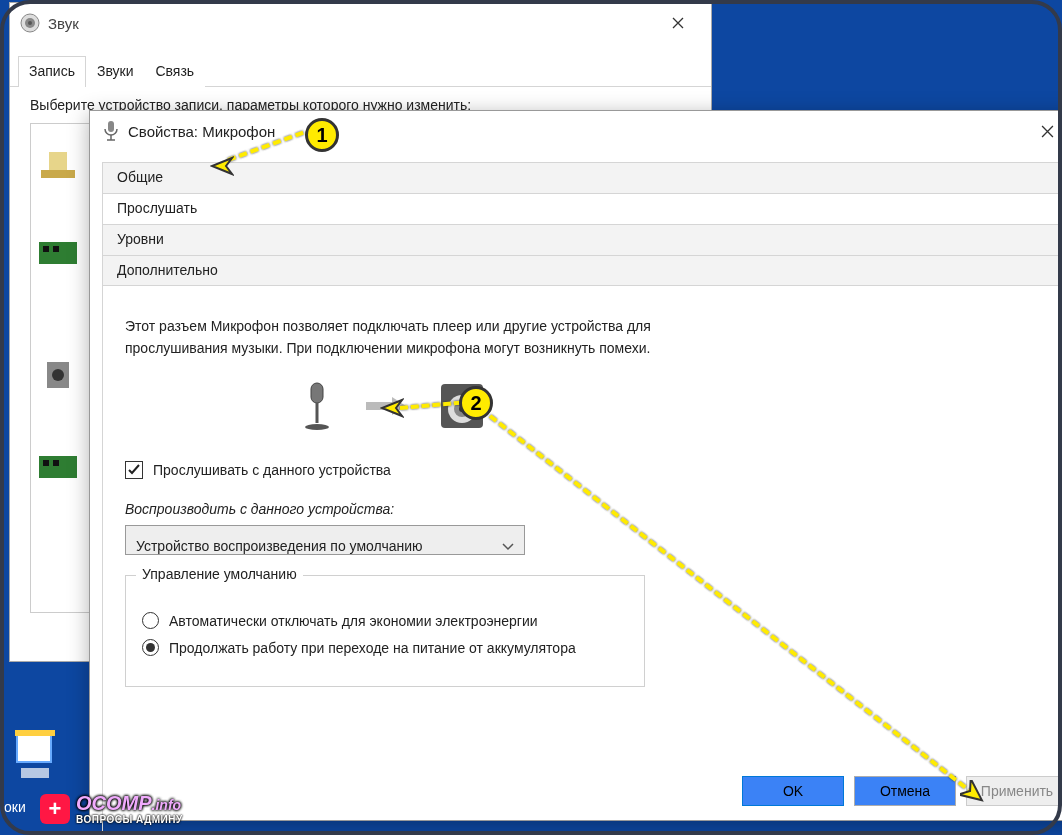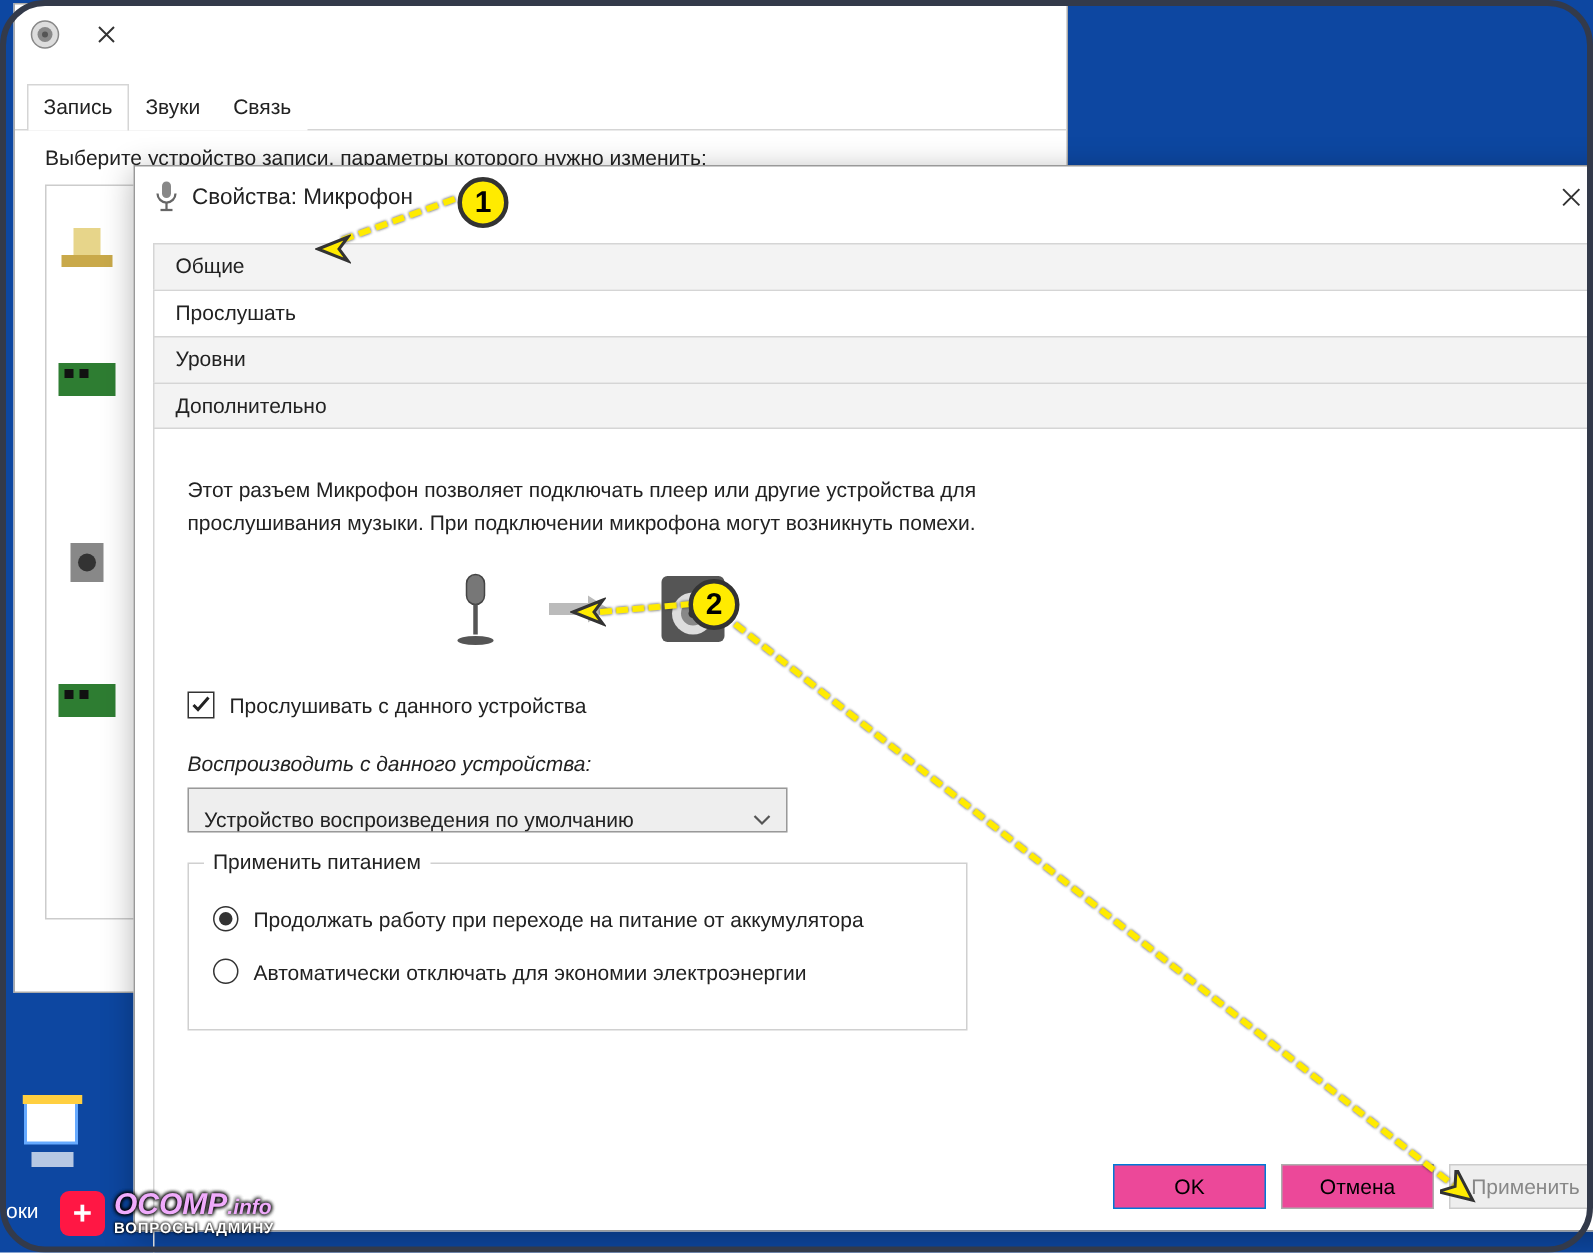--- a/index.html
+++ b/index.html
@@ -54,21 +54,21 @@
 }
 .fieldset {
   border: 1px solid #d0d0d0; width: 520px; padding: 18px 16px 20px; position: relative;
 }
 .fieldset .legend { position: absolute; top: -10px; left: 10px; background: #fff; padding: 0 6px; font-size: 14px; }
 .radio-row { display: flex; align-items: center; gap: 10px; margin: 10px 0; }
 .radio { width: 17px; height: 17px; border: 1px solid #333; border-radius: 50%; display: flex; align-items: center; justify-content: center; cursor: pointer; }
 .radio.sel::after { content: ""; width: 9px; height: 9px; background: #333; border-radius: 50%; display: block; }
 
 .btn-row { position: absolute; right: 14px; bottom: 14px; display: flex; gap: 10px; }
-.btn { width: 102px; height: 30px; border: 1px solid #adadad; background: #ec4899; display: flex; align-items: center; justify-content: center; font-size: 14px; cursor: pointer; }
+.btn { width: 102px; height: 30px; border: 1px solid #adadad; background: #3b82f6; display: flex; align-items: center; justify-content: center; font-size: 14px; cursor: pointer; }
 .btn.def { border-color: #0078d7; }
 .btn.dis { color: #888; background: #eee; border-color: #ccc; }
 
 
 .marker { position: absolute; width: 34px; height: 34px; border-radius: 50%; background: #ffeb00; border: 3px solid #333; display: flex; align-items: center; justify-content: center; font-weight: bold; font-size: 20px; z-index: 50; }
 .dashed-line { position: absolute; border-top: 4px dashed #ffeb00; transform-origin: left center; z-index: 45; filter: drop-shadow(0 0 1px #333); }
 .d-arrowhead { position: absolute; z-index: 46; }
 
 
 .watermark { position: absolute; left: 40px; bottom: 2px; height: 48px; display: flex; align-items: center; z-index: 80; }
@@ -96,20 +96,21 @@
 
 <div class="sound-win">
   <div class="sound-titlebar">
     <span class="ic">
       <svg viewBox="0 0 20 20">
           <circle cx="10" cy="10" r="9" fill="#ddd" stroke="#888"></circle>
           <circle cx="10" cy="10" r="5" fill="#888"></circle>
           <circle cx="10" cy="10" r="2" fill="#555"></circle>
         </svg>
     </span>
+    <span class="ttl">Звук</span>
     <span class="close">
       <svg width="12" height="12" viewBox="0 0 12 12">
           <path d="M1 1L11 11M11 1L1 11" stroke="#333" stroke-width="1.3"></path>
         </svg>
     </span>
   </div>
   <div class="sound-tabs">
     <div class="sound-tab active">Запись</div>
     <div class="sound-tab">Звуки</div>
     <div class="sound-tab">Связь</div>
@@ -211,28 +212,28 @@
     <div class="playback-select">
       <span>Устройство воспроизведения по умолчанию</span>
       <span>
         <svg width="12" height="8" viewBox="0 0 12 8">
             <path d="M1 1l5 5 5-5" stroke="#555" stroke-width="1.5" fill="none"></path>
           </svg>
       </span>
     </div>
 
     <div class="fieldset">
-      <div class="legend">Применить питанием</div>
+      <div class="legend">Управление умолчанию</div>
+      <div class="radio-row" style="margin-top:18px">
+        <span class="radio"></span>
+        <span>Автоматически отключать для экономии электроэнергии</span>
+      </div>
       <div class="radio-row">
         <span class="radio sel"></span>
         <span>Продолжать работу при переходе на питание от аккумулятора</span>
-      </div>
-      <div class="radio-row" style="margin-top:18px">
-        <span class="radio"></span>
-        <span>Автоматически отключать для экономии электроэнергии</span>
       </div>
     </div>
   </div>
 
   <div class="btn-row">
     <div class="btn def">OK</div>
     <div class="btn">Отмена</div>
     <div class="btn dis">Применить</div>
   </div>
 </div>

